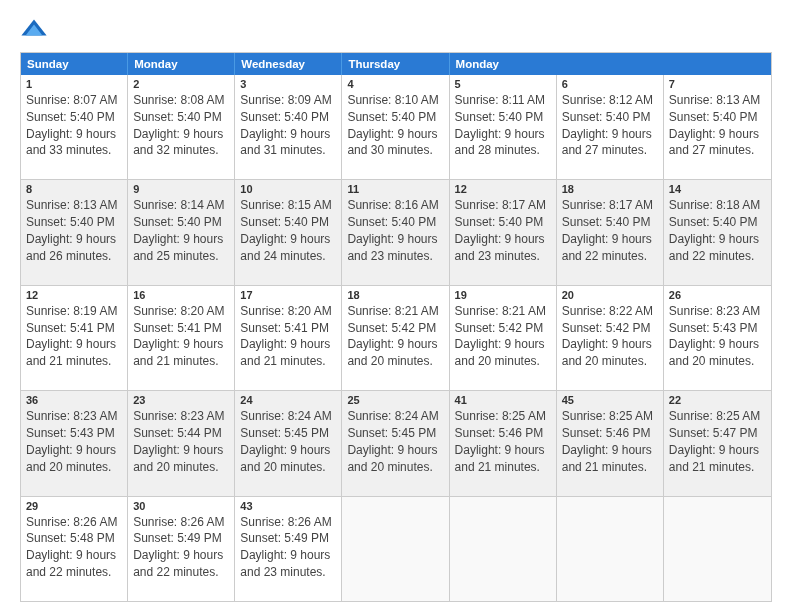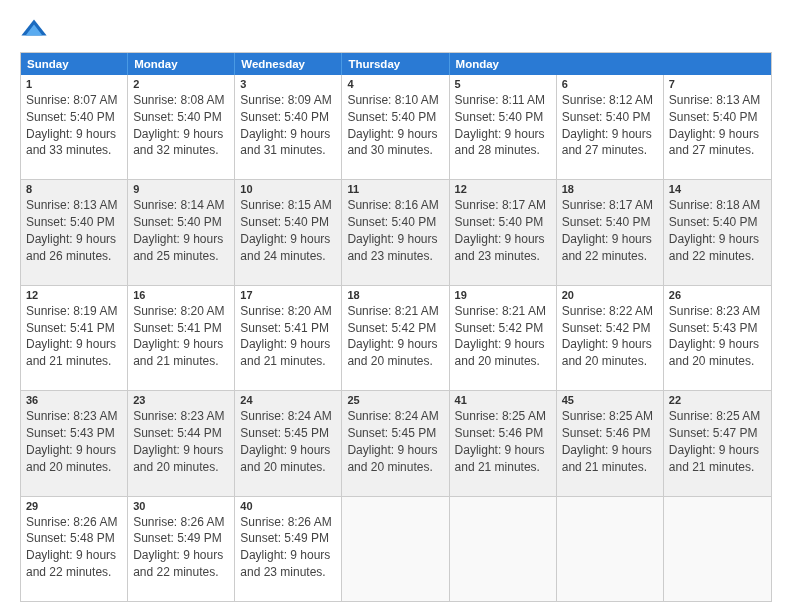--- a/index.html
+++ b/index.html
@@ -269,21 +269,21 @@
         <div class="cal-row">
           <div class="cal-cell">
             <span class="day-num">29</span>
             <div class="cell-text">Sunrise: 8:26 AM<br>Sunset: 5:48 PM<br>Daylight: 9 hours and 22 minutes.</div>
           </div>
           <div class="cal-cell">
             <span class="day-num">30</span>
             <div class="cell-text">Sunrise: 8:26 AM<br>Sunset: 5:49 PM<br>Daylight: 9 hours and 22 minutes.</div>
           </div>
           <div class="cal-cell">
-            <span class="day-num">40</span>
+            <span class="day-num">43</span>
             <div class="cell-text">Sunrise: 8:26 AM<br>Sunset: 5:49 PM<br>Daylight: 9 hours and 23 minutes.</div>
           </div>
           <div class="cal-cell empty"></div>
           <div class="cal-cell empty"></div>
           <div class="cal-cell empty"></div>
           <div class="cal-cell empty"></div>
         </div>
       </div>
   </div>
 </div>

